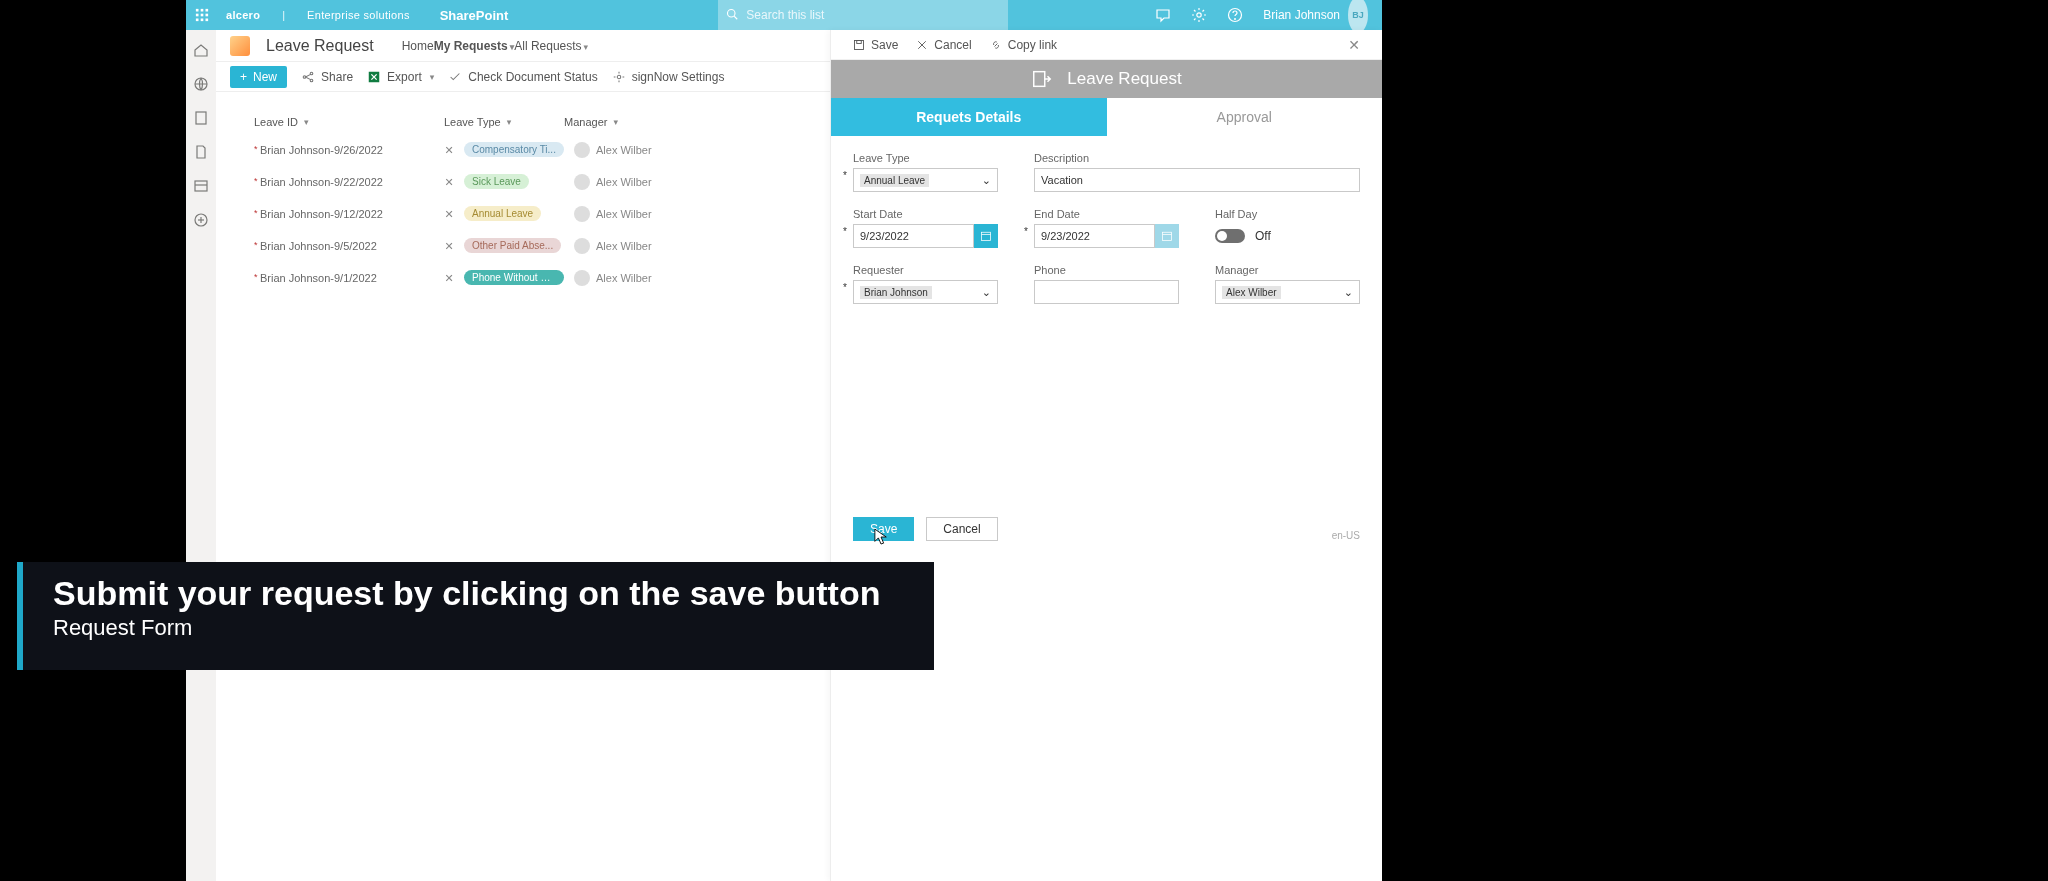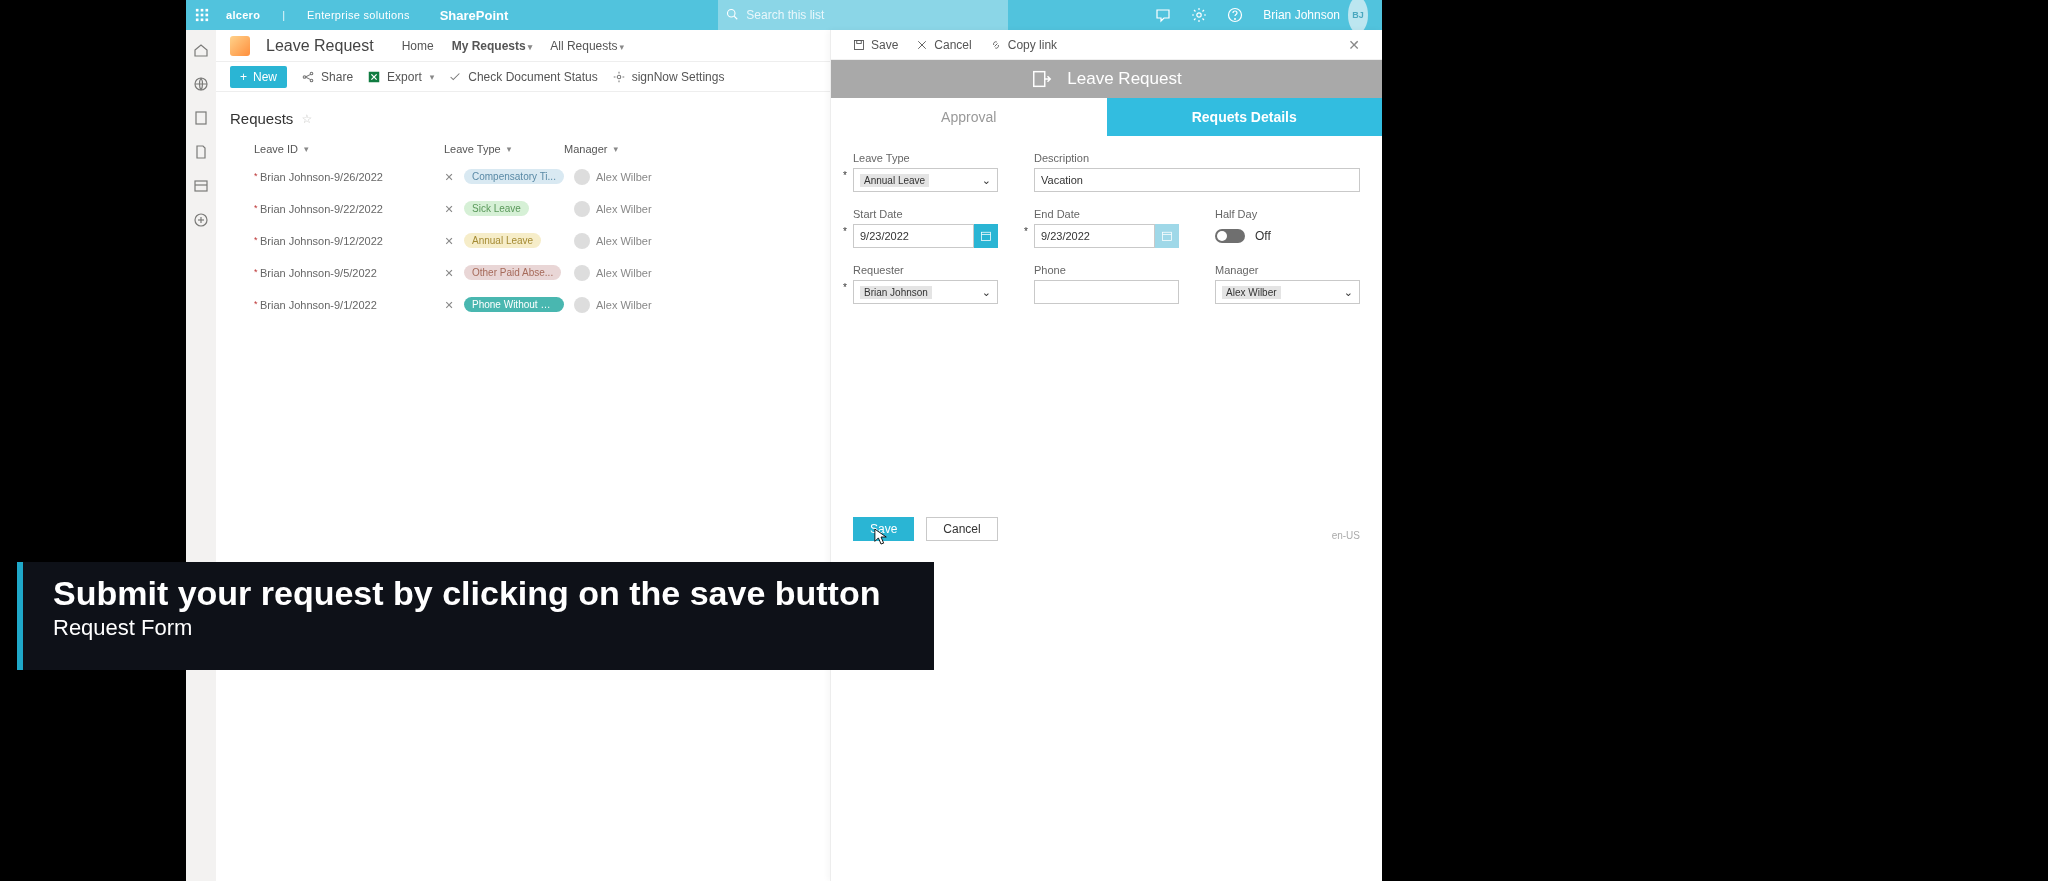--- a/index.html
+++ b/index.html
@@ -19,21 +19,21 @@
 .topbar-right { margin-left: auto; display: flex; align-items: center; gap: 20px; padding-right: 14px; }
 .topbar-right .ico { width: 16px; height: 16px; display: flex; align-items: center; justify-content: center; }
 .user-chip { display: flex; align-items: center; gap: 8px; }
 .user-avatar { width: 20px; height: 36px; border-radius: 50%; background: #bce6f0; color: #4aa8bf; display: flex; align-items: center; justify-content: center; font-size: 9px; font-weight: 600; }
 .leftrail { position: absolute; left: 0; top: 30px; bottom: 0; width: 30px; background: #f3f2f1; display: flex; flex-direction: column; align-items: center; padding-top: 12px; gap: 18px; }
 .leftrail .rail-ico { width: 16px; height: 16px; color: #7a7a78; }
 .page { position: absolute; left: 30px; top: 30px; right: 0; bottom: 0; background: #fff; }
 .subheader { height: 32px; display: flex; align-items: center; gap: 16px; padding: 0 14px; border-bottom: 1px solid #eee; }
 .subheader .sh-icon { width: 20px; height: 20px; background: linear-gradient(135deg,#ffd28a,#ff8f3d); border-radius: 3px; }
 .sh-title { font-size: 16px; color: #444; }
-.sh-nav { display: flex; gap: 18px; margin-left: 12px; font-size: 12px; color: #555; align-items: center; }
+.sh-nav { display: flex; margin-left: 12px; font-size: 12px; color: #555; align-items: center; }
 .sh-nav .active { font-weight: 600; }
 .chev { font-size: 9px; color: #888; margin-left: 2px; }
 .toolbar { height: 30px; display: flex; align-items: center; gap: 14px; padding: 0 14px; border-bottom: 1px solid #eee; font-size: 12px; color: #555; }
 .btn-new { background: #2ab5d4; color: #fff; padding: 4px 10px; border-radius: 2px; display: flex; align-items: center; gap: 6px; cursor: pointer; font-size: 12px; }
 .tool-item { display: flex; align-items: center; gap: 6px; color: #555; cursor: pointer; }
 .tool-item .mini-ico { width: 14px; height: 14px; }
 .list-area { padding: 18px 14px; }
 .list-title-row { display: flex; align-items: center; gap: 8px; margin-bottom: 10px; }
 .list-title { font-size: 15px; color: #333; }
 .star { color: #c7c7c5; font-size: 12px; cursor: pointer; }
@@ -219,24 +219,20 @@
       <div class="tool-item">
           <svg class="mini-ico" viewBox="0 0 16 16" fill="none" stroke="#777" stroke-width="1.2">
             <circle cx="8" cy="8" r="2"></circle>
             <path d="M8 2v2M8 12v2M2 8h2M12 8h2"></path>
           </svg>
           <span>signNow Settings</span>
         </div>
     </div>
 
     <div class="list-area">
-      <div class="list-title-row">
-        <span class="list-title">Requests</span>
-        <span class="star">☆</span>
-      </div>
       <div class="grid-head">
         <span>
             <span>Leave ID</span>
             <span class="chev">▾</span>
           </span>
         <span>
             <span>Leave Type</span>
             <span class="chev">▾</span>
           </span>
         <span>
@@ -304,22 +300,22 @@
       <span class="panel-close">✕</span>
     </div>
     <div class="panel-titlebar">
       <svg width="22" height="22" viewBox="0 0 24 24" fill="none" stroke="#fff" stroke-width="1.6">
           <rect x="3" y="4" width="12" height="16"></rect>
           <path d="M15 12h6M18 9l3 3-3 3"></path>
         </svg>
       <span>Leave Request</span>
     </div>
     <div class="panel-tabs">
+      <div class="tab active">Requets Details</div>
       <div class="tab inactive">Approval</div>
-      <div class="tab active">Requets Details</div>
     </div>
 
     <div class="form">
       <div class="form-row req" style="grid-column:1;">
         <span class="form-label">Leave Type</span>
         <div class="select">
             <span class="sel-val">Annual Leave</span>
             <span class="chev2">⌄</span>
           </div>
       </div>

